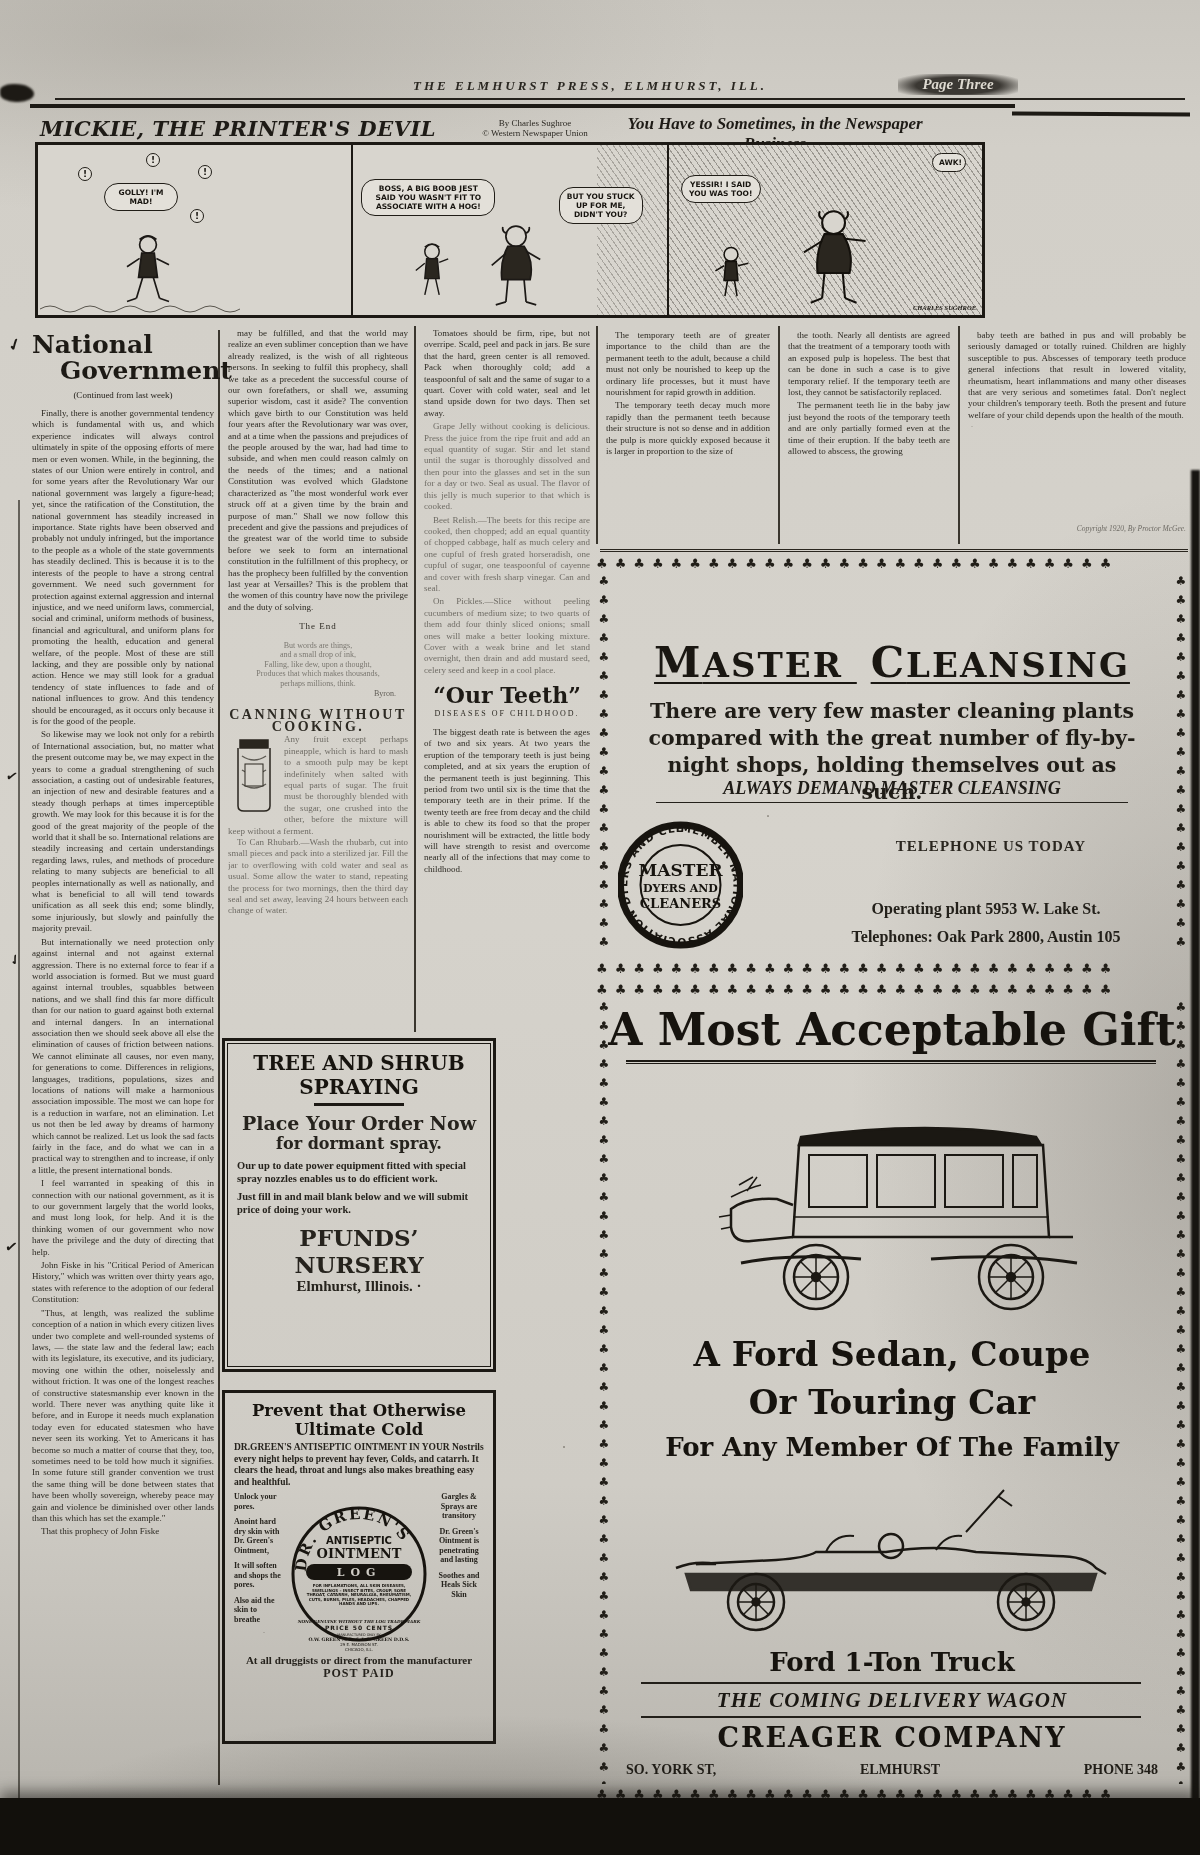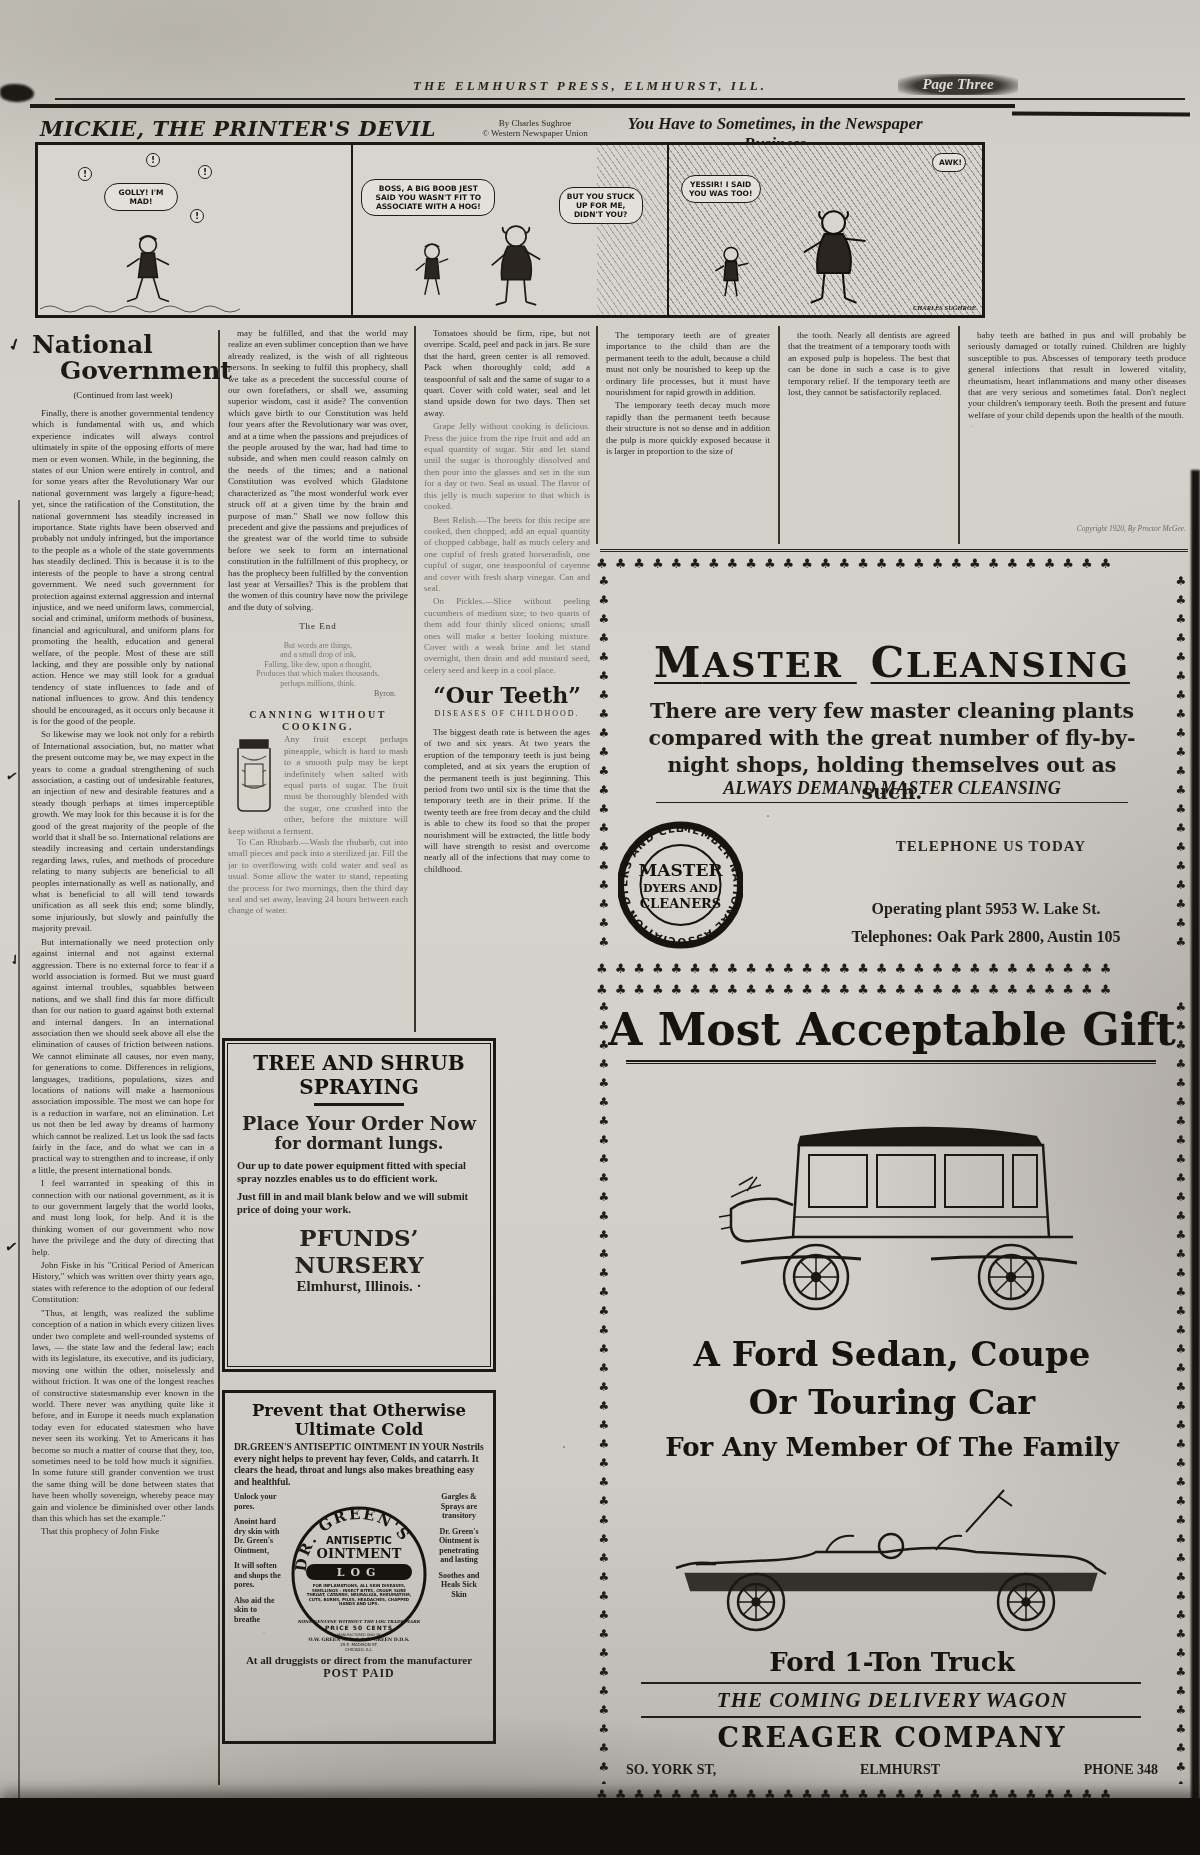--- a/index.html
+++ b/index.html
@@ -61,21 +61,21 @@
   .col p { text-indent:9px; margin-bottom:2px; }
   .vline { width:1.5px; background:#3a362e; }
   .headline-ng { font-family:"DejaVu Serif",serif; font-weight:bold; font-size:25px;
     line-height:26px; color:#1d1a15; }
   .headline-ng .l2 { margin-left:28px; }
   .continued { text-align:center; font-size:9px; margin:6px 0 8px; }
   .the-end { text-align:center; text-indent:0 !important; margin:8px 0 !important; letter-spacing:1px; }
   .poem { opacity:.55; filter:blur(.2px); }
   .poem p { text-indent:0; text-align:center; font-size:8px; line-height:9.5px; margin:0; }
   .poem-attrib { text-align:right; font-size:8px; padding-right:12px; opacity:.7; }
-  .sub-head { text-align:center; font-weight:bold; font-size:10px; letter-spacing:2.5px;
+  .sub-head { text-align:center; font-weight:bold; font-size:14px; letter-spacing:2.5px;
     margin:10px 0 14px; text-indent:0 !important; }
   .blurry { opacity:.62; filter:blur(.25px); }
   .teeth-head { font-family:"DejaVu Serif",serif; font-weight:bold; font-size:22px;
     text-align:center; color:#1d1a15; margin:14px 0 6px; }
   .teeth-sub { text-align:center; font-size:8px; letter-spacing:2px; margin-bottom:8px; }
   .copyright { text-align:right; font-size:7.5px; font-style:italic; opacity:.6; margin-top:4px; }
   .jar { float:left; margin:2px 4px 2px 0; }
   .rule-under-teeth { top:549px; left:600px; width:588px; height:3px;
     border-top:1.5px solid #2a261f; border-bottom:1px solid #2a261f; }
 
@@ -318,20 +318,21 @@
     <div class="teeth-sub">DISEASES OF CHILDHOOD.</div>
     <p>The biggest death rate is between the ages of two and six years. At two years the eruption of the temporary teeth is just being completed, and at six years the eruption of the permanent teeth is just beginning. This period from two until six is the time that the temporary teeth are in their prime. If the twenty teeth are free from decay and the child is able to chew its food so that the proper nourishment will be extracted, the little body will have strength to resist and overcome nearly all of the infections that may come to childhood.</p>
   </div>
 
   <div class="abs col" style="left:606px; top:330px; width:164px; height:214px;">
       <p>The temporary teeth are of greater importance to the child than are the permanent teeth to the adult, because a child must not only be nourished to keep up the ordinary life processes, but it must have nourishment for rapid growth in addition.</p>
       <p>The temporary teeth decay much more rapidly than the permanent teeth because their structure is not so dense and in addition the pulp is more quickly exposed because it is larger in proportion to the size of</p>
     </div>
   <div class="abs col" style="left:788px; top:330px; width:162px; height:214px;">
       <p>the tooth. Nearly all dentists are agreed that the treatment of a temporary tooth with an exposed pulp is hopeless. The best that can be done in such a case is to give temporary relief. If the temporary teeth are lost, they cannot be satisfactorily replaced.</p>
+      <p>The permanent teeth lie in the baby jaw just beyond the roots of the temporary teeth and are only partially formed even at the time of their eruption. If the baby teeth are allowed to abscess, the growing</p>
     </div>
   <div class="abs" style="left:968px; top:330px; width:218px;">
     <div class="col" style="height:190px;">
         <p>baby teeth are bathed in pus and will probably be seriously damaged or totally ruined. Children are highly susceptible to pus. Abscesses of temporary teeth produce general infections that result in lowered vitality, rheumatism, heart inflammations and many other diseases that are very serious and sometimes fatal. Don't neglect your children's temporary teeth. Both the present and future welfare of your child depends upon the health of the mouth.</p>
       </div>
     <div class="copyright">Copyright 1920, By Proctor McGee.</div>
   </div>
   <div class="abs rule-under-teeth"></div>
 
   <div class="abs ad-master">
@@ -427,21 +428,21 @@
       <span>SO. YORK ST,</span>
       <span>ELMHURST</span>
       <span>PHONE 348</span>
     </div>
   </div>
 
   <div class="abs ad-tree">
     <div class="tree-title">TREE AND SHRUB SPRAYING</div>
     <div class="tree-title-rule"></div>
     <div class="tree-sub1">Place Your Order Now</div>
-    <div class="tree-sub2">for dormant lungs.</div>
+    <div class="tree-sub2">for dormant spray.</div>
     <div class="tree-body">
       <p>Our up to date power equipment fitted with special spray nozzles enables us to do efficient work.</p>
       <p>Just fill in and mail blank below and we will submit price of doing your work.</p>
     </div>
     <div class="pfunds">PFUNDS’ NURSERY</div>
     <div class="pfunds-loc">Elmhurst, Illinois. ·</div>
   </div>
 
   <div class="abs ad-green">
     <div class="green-title">Prevent that Otherwise Ultimate Cold</div>

